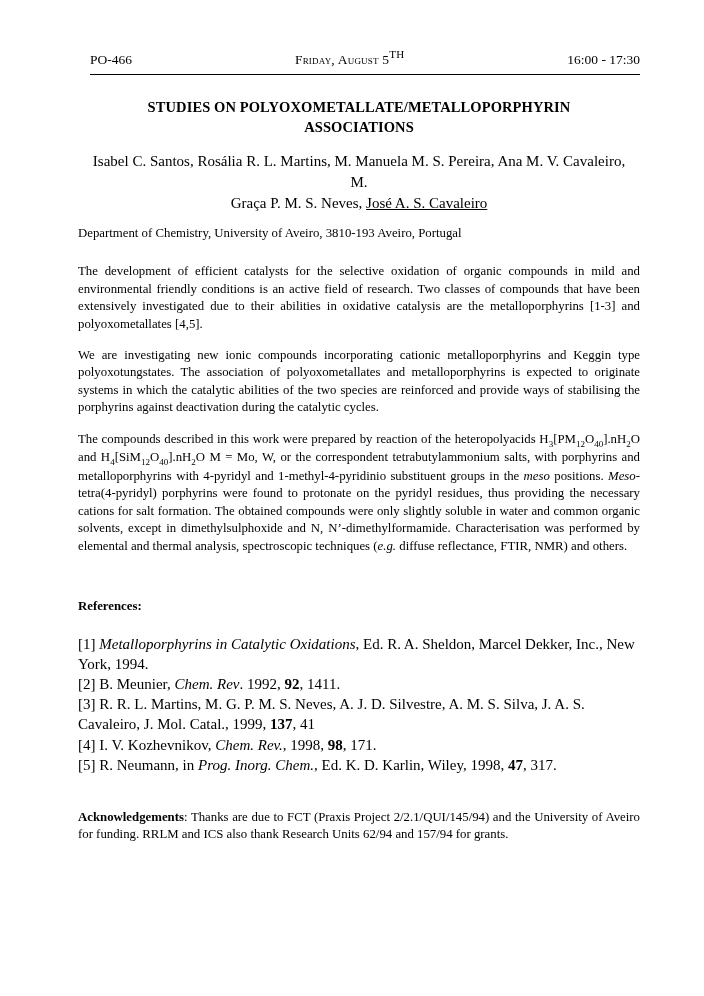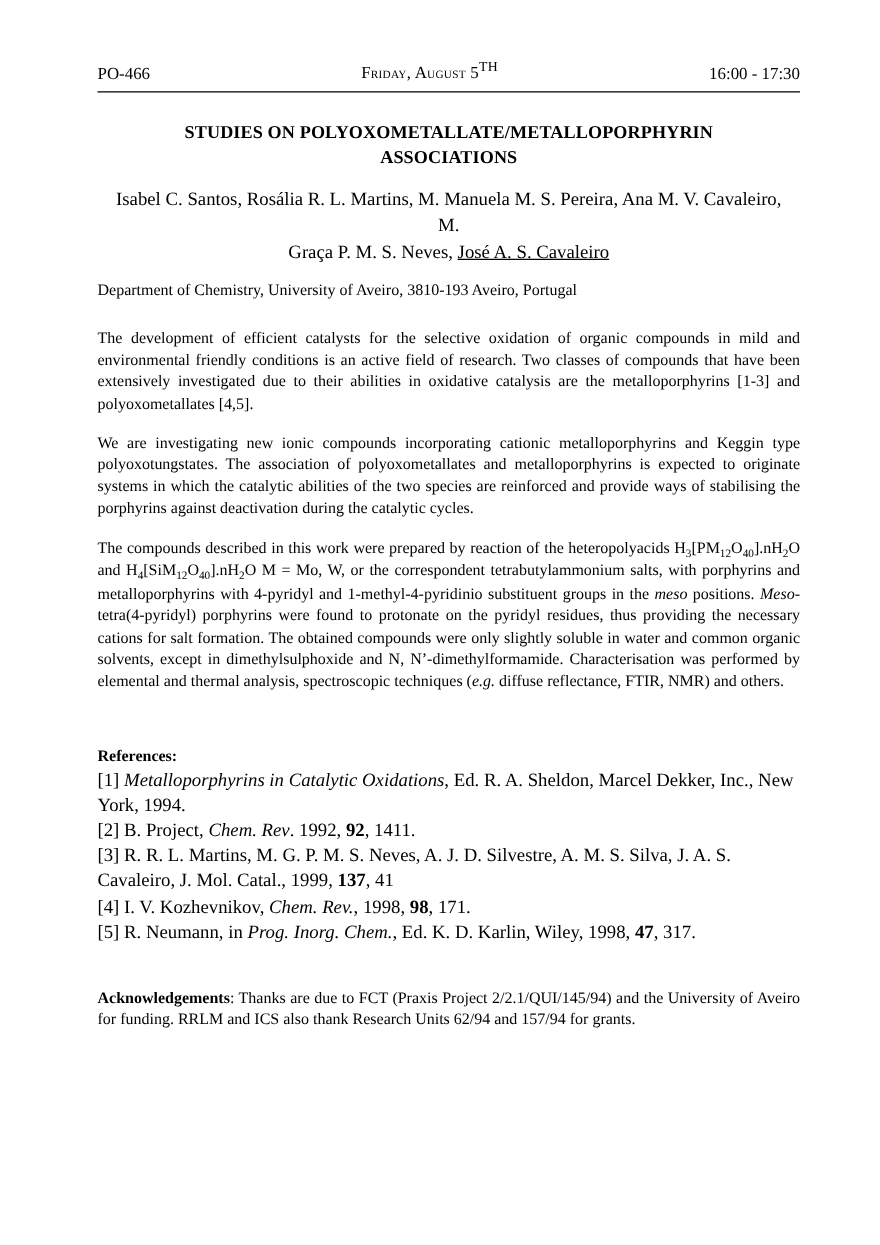--- a/index.html
+++ b/index.html
@@ -24,20 +24,21 @@
     padding: 48px 64px 0 78px;
   }
   .header-row {
     display: flex;
     align-items: baseline;
     justify-content: space-between;
     font-size: 13.5px;
     padding-bottom: 6px;
     border-bottom: 1.5px solid #000;
     margin-bottom: 22px;
+    margin-left: 12px;
   }
   .header-left {
     white-space: nowrap;
   }
   .header-center {
     flex: 1;
     text-align: center;
     font-variant: small-caps;
     letter-spacing: 0.2px;
   }
@@ -76,21 +77,21 @@
     text-align: justify;
     line-height: 1.36;
     margin: 0 0 14px 0;
   }
   sub { font-size: 9px; vertical-align: sub; }
   .it { font-style: italic; }
   .bd { font-weight: bold; }
   .refs-head {
     font-size: 12.8px;
     font-weight: bold;
-    margin: 44px 0 2px 0;
+    margin: 44px 0 20px 0;
   }
   .ref {
     font-size: 15px;
     line-height: 1.34;
     margin: 0;
     text-align: left;
   }
   .ack {
     font-size: 12.8px;
     text-align: justify;
@@ -121,21 +122,21 @@
   <p class="body">The development of efficient catalysts for the selective oxidation of organic compounds in mild and environmental friendly conditions is an active field of research. Two classes of compounds that have been extensively investigated due to their abilities in oxidative catalysis are the metalloporphyrins [1-3] and polyoxometallates [4,5].</p>
 
   <p class="body">We are investigating new ionic compounds incorporating cationic metalloporphyrins and Keggin type polyoxotungstates. The association of polyoxometallates and metalloporphyrins is expected to originate systems in which the catalytic abilities of the two species are reinforced and provide ways of stabilising the porphyrins against deactivation during the catalytic cycles.</p>
 
   <p class="body"><span>The compounds described in this work were prepared by reaction of the heteropolyacids H</span><sub>3</sub><span>[PM</span><sub>12</sub><span>O</span><sub>40</sub><span>].nH</span><sub>2</sub><span>O     and     H</span><sub>4</sub><span>[SiM</span><sub>12</sub><span>O</span><sub>40</sub><span>].nH</span><sub>2</sub><span>O     M = Mo,     W,     or     the     correspondent tetrabutylammonium salts, with porphyrins and metalloporphyrins with 4-pyridyl and 1-methyl-4-pyridinio substituent groups in the </span><span class="it">meso</span><span> positions. </span><span class="it">Meso</span><span>-tetra(4-pyridyl) porphyrins were found to protonate on the pyridyl residues, thus providing the necessary cations for salt formation. The obtained compounds were only slightly soluble in water and common organic solvents, except in dimethylsulphoxide and  N, N’-dimethylformamide. Characterisation was performed by elemental and thermal analysis, spectroscopic techniques (</span><span class="it">e.g.</span><span> diffuse reflectance, FTIR, NMR) and others.</span></p>
 
   <div class="refs-head">References:</div>
 
   <p class="ref"><span>[1]</span><span>  </span><span class="it">Metalloporphyrins in Catalytic Oxidations</span><span>, Ed. R. A. Sheldon, Marcel Dekker, Inc., New York, 1994.</span></p>
 
-  <p class="ref"><span>[2]</span><span>  B. Project, </span><span class="it">Chem. Rev</span><span>. 1992, </span><span class="bd">92</span><span>, 1411.</span></p>
+  <p class="ref"><span>[2]</span><span>  B. Meunier, </span><span class="it">Chem. Rev</span><span>. 1992, </span><span class="bd">92</span><span>, 1411.</span></p>
 
   <p class="ref"><span>[3]</span><span>  R. R. L. Martins, M. G. P. M. S. Neves, A. J. D. Silvestre, A. M. S. Silva, J. A. S. Cavaleiro, J. Mol. Catal., 1999, </span><span class="bd">137</span><span>, 41</span></p>
 
   <p class="ref"><span>[4]</span><span>  I. V. Kozhevnikov, </span><span class="it">Chem. Rev.</span><span>, 1998, </span><span class="bd">98</span><span>, 171.</span></p>
 
   <p class="ref"><span>[5]</span><span>  R. Neumann, in </span><span class="it">Prog. Inorg. Chem.</span><span>, Ed. K. D. Karlin, Wiley, 1998, </span><span class="bd">47</span><span>, 317.</span></p>
 
   <p class="ack"><span class="bd">Acknowledgements</span><span>: Thanks are due to FCT (Praxis Project 2/2.1/QUI/145/94) and the University of Aveiro for funding. RRLM and ICS also thank Research Units 62/94 and 157/94 for grants.</span></p>
 
 </div>

